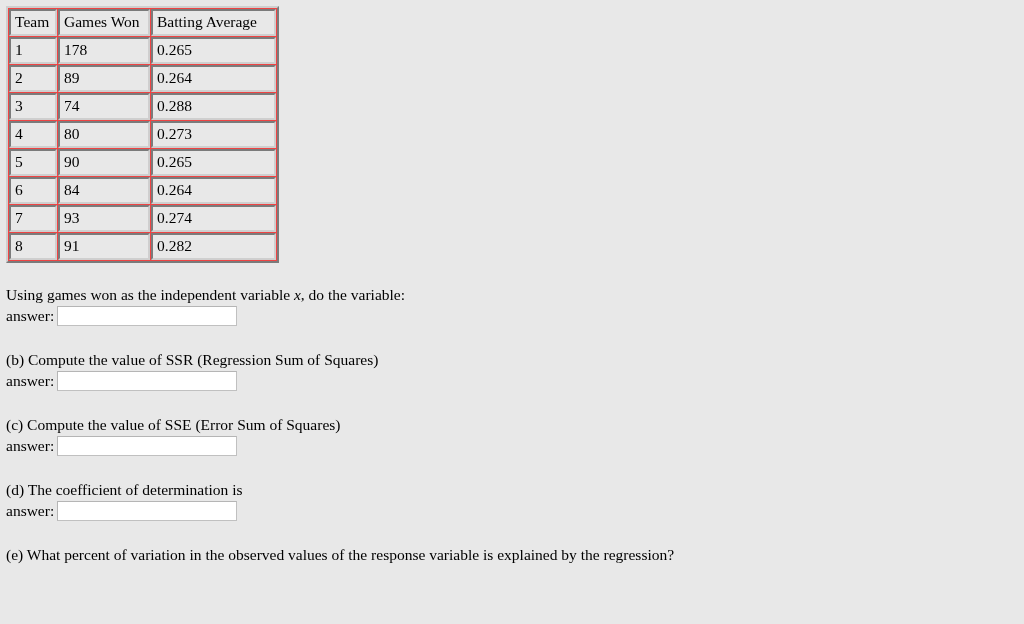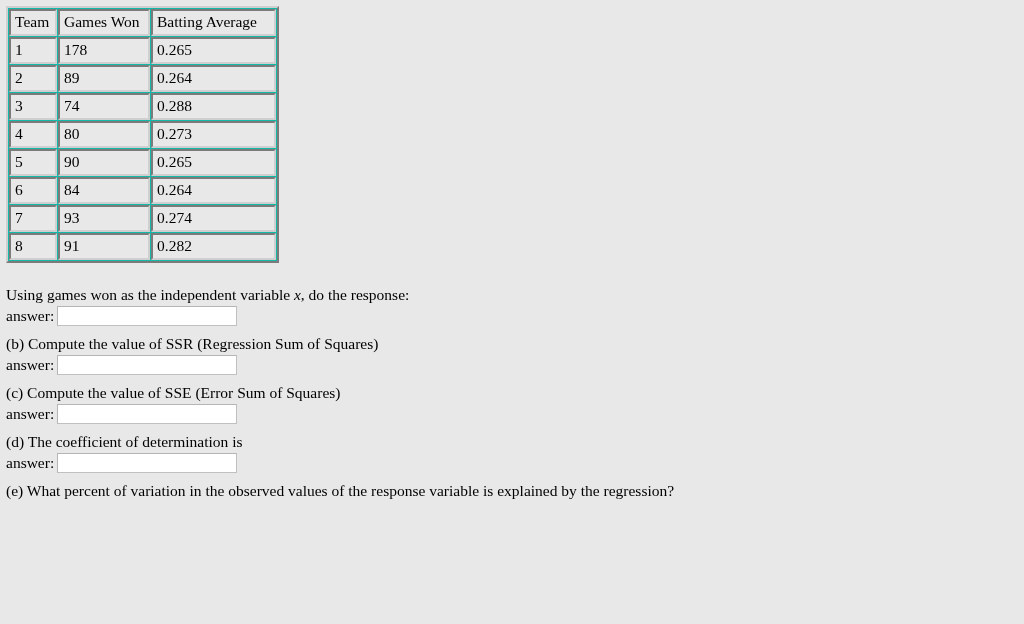--- a/index.html
+++ b/index.html
@@ -27,21 +27,21 @@
     margin: 0 0 6px 0;
     width: 1016px;
     line-height: 20px;
   }
 
   
   .data-table {
     border-collapse: separate;
     border-spacing: 1px;
     border: 2px outset #cfcfcf;
-    background: #14b8a6;
+    background: #ef4444;
     margin: 0 0 0 0;
     font-size: 15.5px;
   }
   .data-table th,
   .data-table td {
     border: 2px inset #cfcfcf;
     padding: 1px 4px 2px 4px;
     font-weight: normal;
     text-align: left;
     vertical-align: middle;
@@ -55,21 +55,21 @@
 
   
   .prompt-line {
     margin: 22px 0 0 0;
     line-height: 20px;
   }
   .question-block {
     margin: 0;
   }
   .question-block.spaced {
-    margin-top: 4px;
+    margin-top: 20px;
   }
   .question-text {
     margin: 0;
     line-height: 20px;
   }
   .answer-row {
     display: flex;
     align-items: flex-start;
     margin-top: 1px;
     height: 24px;
@@ -149,21 +149,21 @@
       </tr>
       <tr>
         <td class="col-team">8</td>
         <td class="col-games">91</td>
         <td class="col-avg">0.282</td>
       </tr>
     </tbody>
   </table>
 
   <div class="prompt-line">
-    <span>Using games won as the independent variable </span><span class="mathvar">x</span><span>, do the response:</span>
+    <span>Using games won as the independent variable </span><span class="mathvar">x</span><span>, do the variable:</span>
   </div>
 
   <div class="question-block">
     <div class="answer-row">
       <span class="answer-label">answer:</span>
       <input class="answer-input" type="text" value="" style="">
     </div>
   </div>
 
   <div class="question-block spaced">

